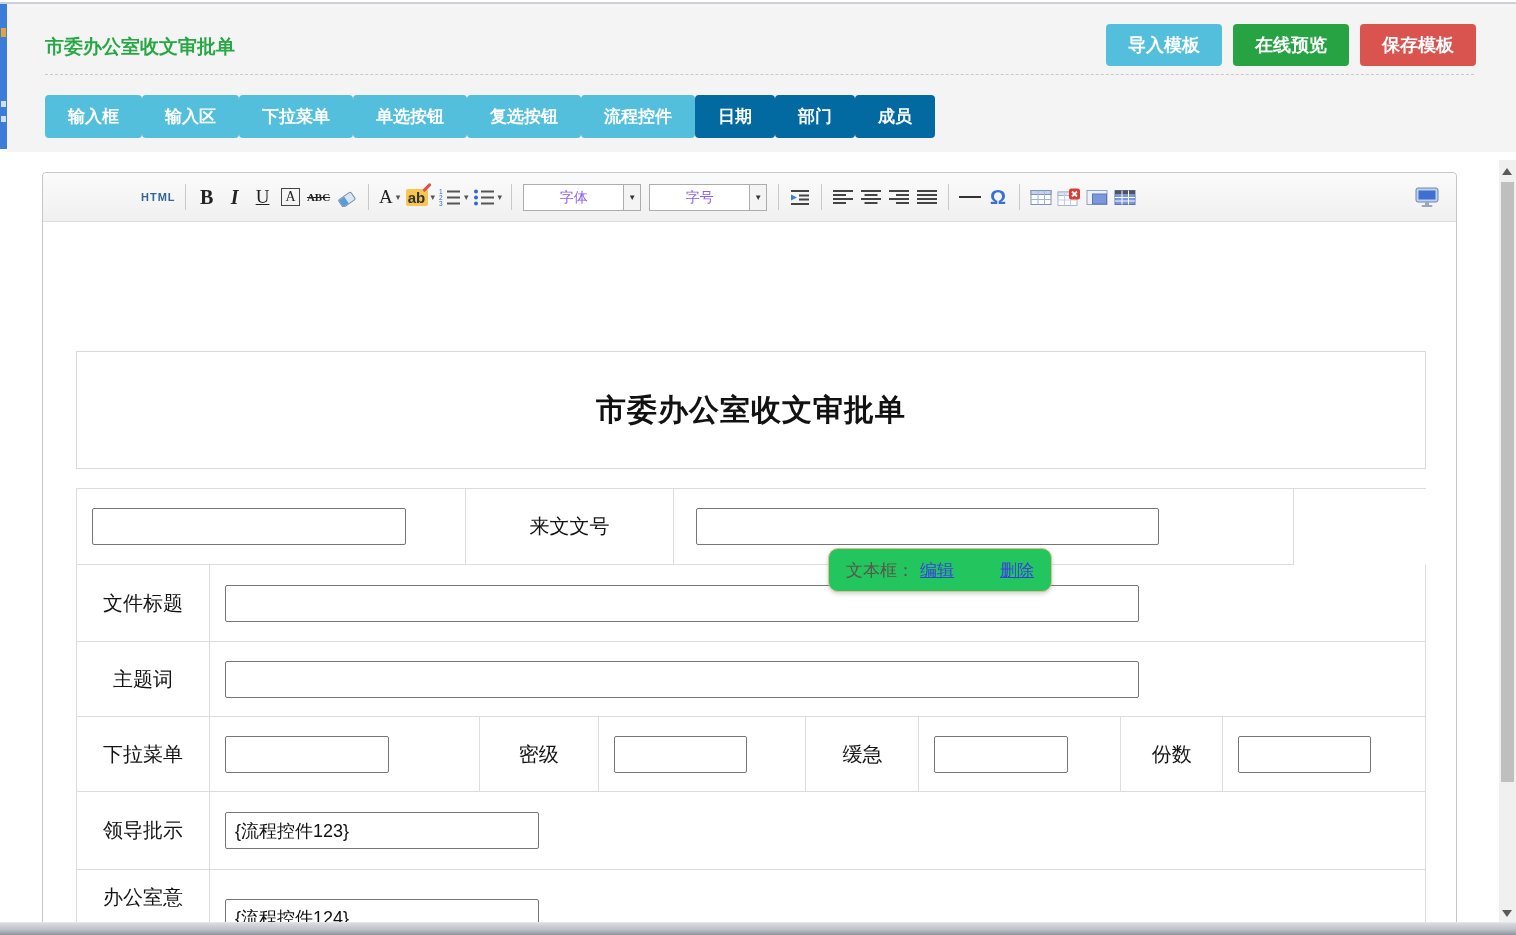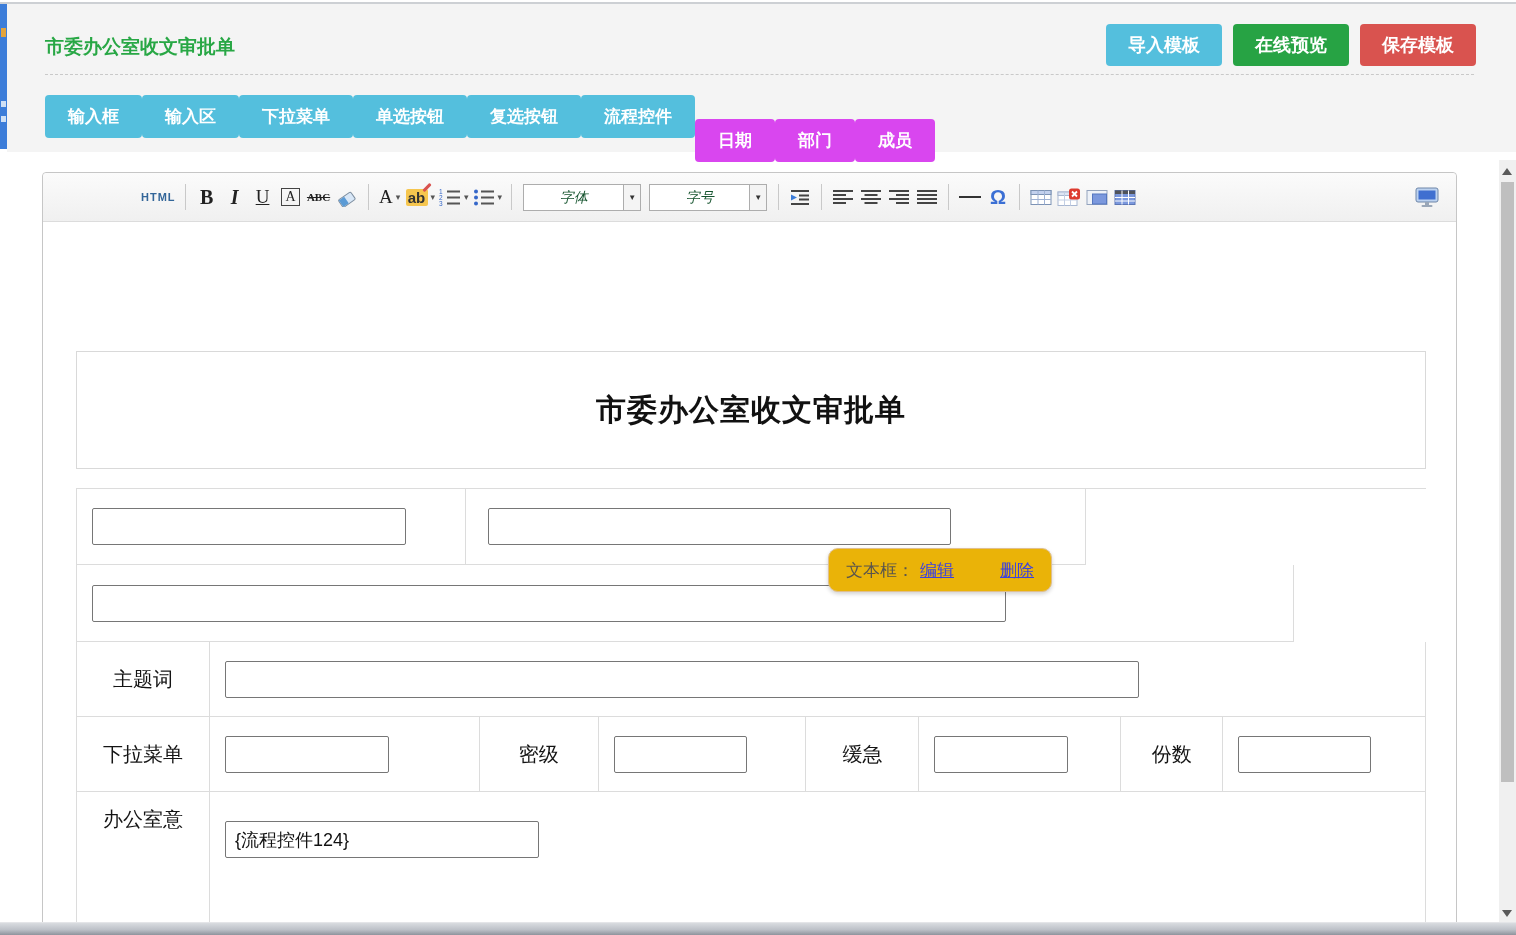--- a/index.html
+++ b/index.html
@@ -21,21 +21,21 @@
   .btn { border:none; border-radius:4px; color:#fff; font-weight:bold; font-size:18px;
          height:42px; padding:0 22px; cursor:pointer; font-family:"Liberation Sans",sans-serif; }
   .btn.cyan  { background:#54bfdd; }
   .btn.green { background:#27a344; }
   .btn.red   { background:#d9534f; }
   .dashed-divider { position:absolute; left:38px; right:42px; top:70px; border-top:1px dashed #c9c9c9; }
   .widget-row { position:absolute; left:38px; top:91px; display:flex; }
   .wbtn { border:none; border-radius:4px; color:#fff; font-weight:bold; font-size:17px;
           height:43px; padding:0 23px; cursor:pointer; font-family:"Liberation Sans",sans-serif; }
   .wbtn.cyan { background:#54bfdd; }
-  .wbtn.blue { background:#d946ef;margin-top:24px; }
+  .wbtn.blue { background:#0369a1; }
 
   
   .editor { position:absolute; left:42px; top:172px; width:1415px; height:763px;
             border:1px solid #c6c6c6; border-radius:4px 4px 0 0; background:#fff; }
   .etoolbar { height:49px; background:linear-gradient(180deg,#fbfbfb,#f0f0f0);
               border-bottom:1px solid #dcdcdc; border-radius:4px 4px 0 0;
               display:flex; align-items:center; padding-left:96px; }
   .tbi { display:flex; align-items:center; justify-content:center; height:30px; min-width:24px;
          margin:13px 2px; border-radius:2px; cursor:pointer; color:#222; }
   .tb-sep { width:1px; height:26px; background:#c9c9c9; margin:0 7px; }
@@ -45,21 +45,21 @@
   .t-u { font-family:"Liberation Serif",serif; font-size:19px; text-decoration:underline; }
   .t-abox { font-family:"Liberation Serif",serif; font-size:14px; border:1px solid #444; padding:0 3px; line-height:16px; }
   .t-abc { font-family:"Liberation Serif",serif; font-size:11px; font-weight:bold; text-decoration:line-through; }
   .t-fc { font-family:"Liberation Serif",serif; font-size:19px; }
   .arrow { font-size:9px; color:#555; margin-left:3px; }
   .hl-box { position:relative; width:22px; height:17px; background:#f6c64f; border-radius:2px;
             display:flex; align-items:center; justify-content:center; font-size:15px; font-weight:bold; color:#333; }
   .hl-pencil { position:absolute; right:-4px; top:-3px; width:10px; height:3px; background:#d9534f;
                transform:rotate(-45deg); border-radius:1px; }
   .tb-select { width:118px; height:27px; background:#fff; border:1px solid #adadad; display:flex; margin:0 4px; cursor:pointer; }
-  .tb-select .txt { flex:1; text-align:center; font-size:14px; color:#14532d; line-height:25px;font-style:italic; }
+  .tb-select .txt { flex:1; text-align:center; font-size:14px; color:#8b5cf6; line-height:25px; }
   .tb-select .arr { width:17px; border-left:1px solid #adadad; background:#f4f4f4;
                     display:flex; align-items:center; justify-content:center; font-size:8px; color:#333; }
   .tb-hr { width:22px; height:2px; background:#333; }
   .t-omega { font-size:20px; font-weight:bold; color:#3b6fd4; }
   .t-screen { margin-left:auto; margin-right:16px; }
 
   
   .econtent { position:absolute; left:0; top:50px; right:0; bottom:0; background:#fff; overflow:hidden; }
   .form-title-box { position:absolute; left:33px; top:128px; width:1350px; height:118px;
                     border:1px solid #d9d9d9; display:flex; align-items:center; justify-content:center; }
@@ -68,21 +68,21 @@
   .frow { display:flex; }
   .fcell { border-right:1px solid #dcdcdc; border-bottom:1px solid #dcdcdc;
            display:flex; align-items:center; background:#fff; }
   .fcell.lbl { justify-content:center; font-size:20px; color:#141414; }
   .fcell.fld { padding-left:15px; }
   .fcell.top { align-items:flex-start; }
   .tin { height:37px; border:1px solid #767676; border-radius:2px; background:#fff;
          font-size:18px; color:#111; padding:0 9px; font-family:"Liberation Sans",sans-serif; }
 
   
-  .tooltip { position:absolute; left:828px; top:548px; height:44px; background:#eab308;
+  .tooltip { position:absolute; left:828px; top:548px; height:44px; background:#22c55e;
              border:1px solid #e0bf8c; border-radius:10px; box-shadow:0 2px 4px rgba(0,0,0,.18);
              display:flex; align-items:center; padding:0 17px; z-index:30; }
   .tooltip .tl { font-size:17px; color:#5a554d; }
   .tooltip a { font-size:17px; color:#3b41e0; text-decoration:underline; cursor:pointer; }
   .tooltip .edit { margin-left:6px; }
   .tooltip .del { margin-left:46px; }
 
   
   .vscroll { position:absolute; right:0; top:160px; width:17px; height:775px; background:#f0f0f0; z-index:20; }
   .vthumb { position:absolute; left:2px; right:2px; top:22px; height:600px; background:#bfbfbf; }
@@ -288,26 +288,28 @@
       <div class="form-title-box">
         <span class="form-title">市委办公室收文审批单</span>
       </div>
 
       <div class="ftable">
 
         <div class="frow">
           <div class="fcell fld" style="width:389px;height:76px;">
             <input class="tin" style="width: 314px;" value="">
           </div>
+          <div class="fcell lbl" style="width:208px;height:76px;">来文文号</div>
           <div class="fcell fld" style="width:620px;height:76px;padding-left:22px;">
             <input class="tin" style="width: 463px;" value="">
           </div>
         </div>
 
         <div class="frow">
+          <div class="fcell lbl" style="width:133px;height:77px;">文件标题</div>
           <div class="fcell fld" style="width:1217px;height:77px;">
             <input class="tin" style="width: 914px;" value="">
           </div>
         </div>
 
         <div class="frow">
           <div class="fcell lbl" style="width:133px;height:75px;">主题词</div>
           <div class="fcell fld" style="width:1217px;height:75px;">
             <input class="tin" style="width: 914px;" value="">
           </div>
@@ -325,20 +327,26 @@
           <div class="fcell lbl" style="width:113px;height:75px;">缓急</div>
           <div class="fcell fld" style="width:202px;height:75px;">
             <input class="tin" style="width: 134px;" value="">
           </div>
           <div class="fcell lbl" style="width:102px;height:75px;">份数</div>
           <div class="fcell fld" style="width:203px;height:75px;">
             <input class="tin" style="width: 133px;" value="">
           </div>
         </div>
 
+        <div class="frow">
+          <div class="fcell lbl" style="width:133px;height:78px;">领导批示</div>
+          <div class="fcell fld" style="width:1217px;height:78px;">
+            <input class="tin" style="width: 314px;" value="{流程控件123}">
+          </div>
+        </div>
 
         <div class="frow">
           <div class="fcell lbl top" style="width:133px;height:140px;padding-top:14px;">办公室意</div>
           <div class="fcell fld top" style="width:1217px;height:140px;">
             <input class="tin" style="width: 314px; margin-top: 29px;" value="{流程控件124}">
           </div>
         </div>
       </div>
     </div>
   </div>

